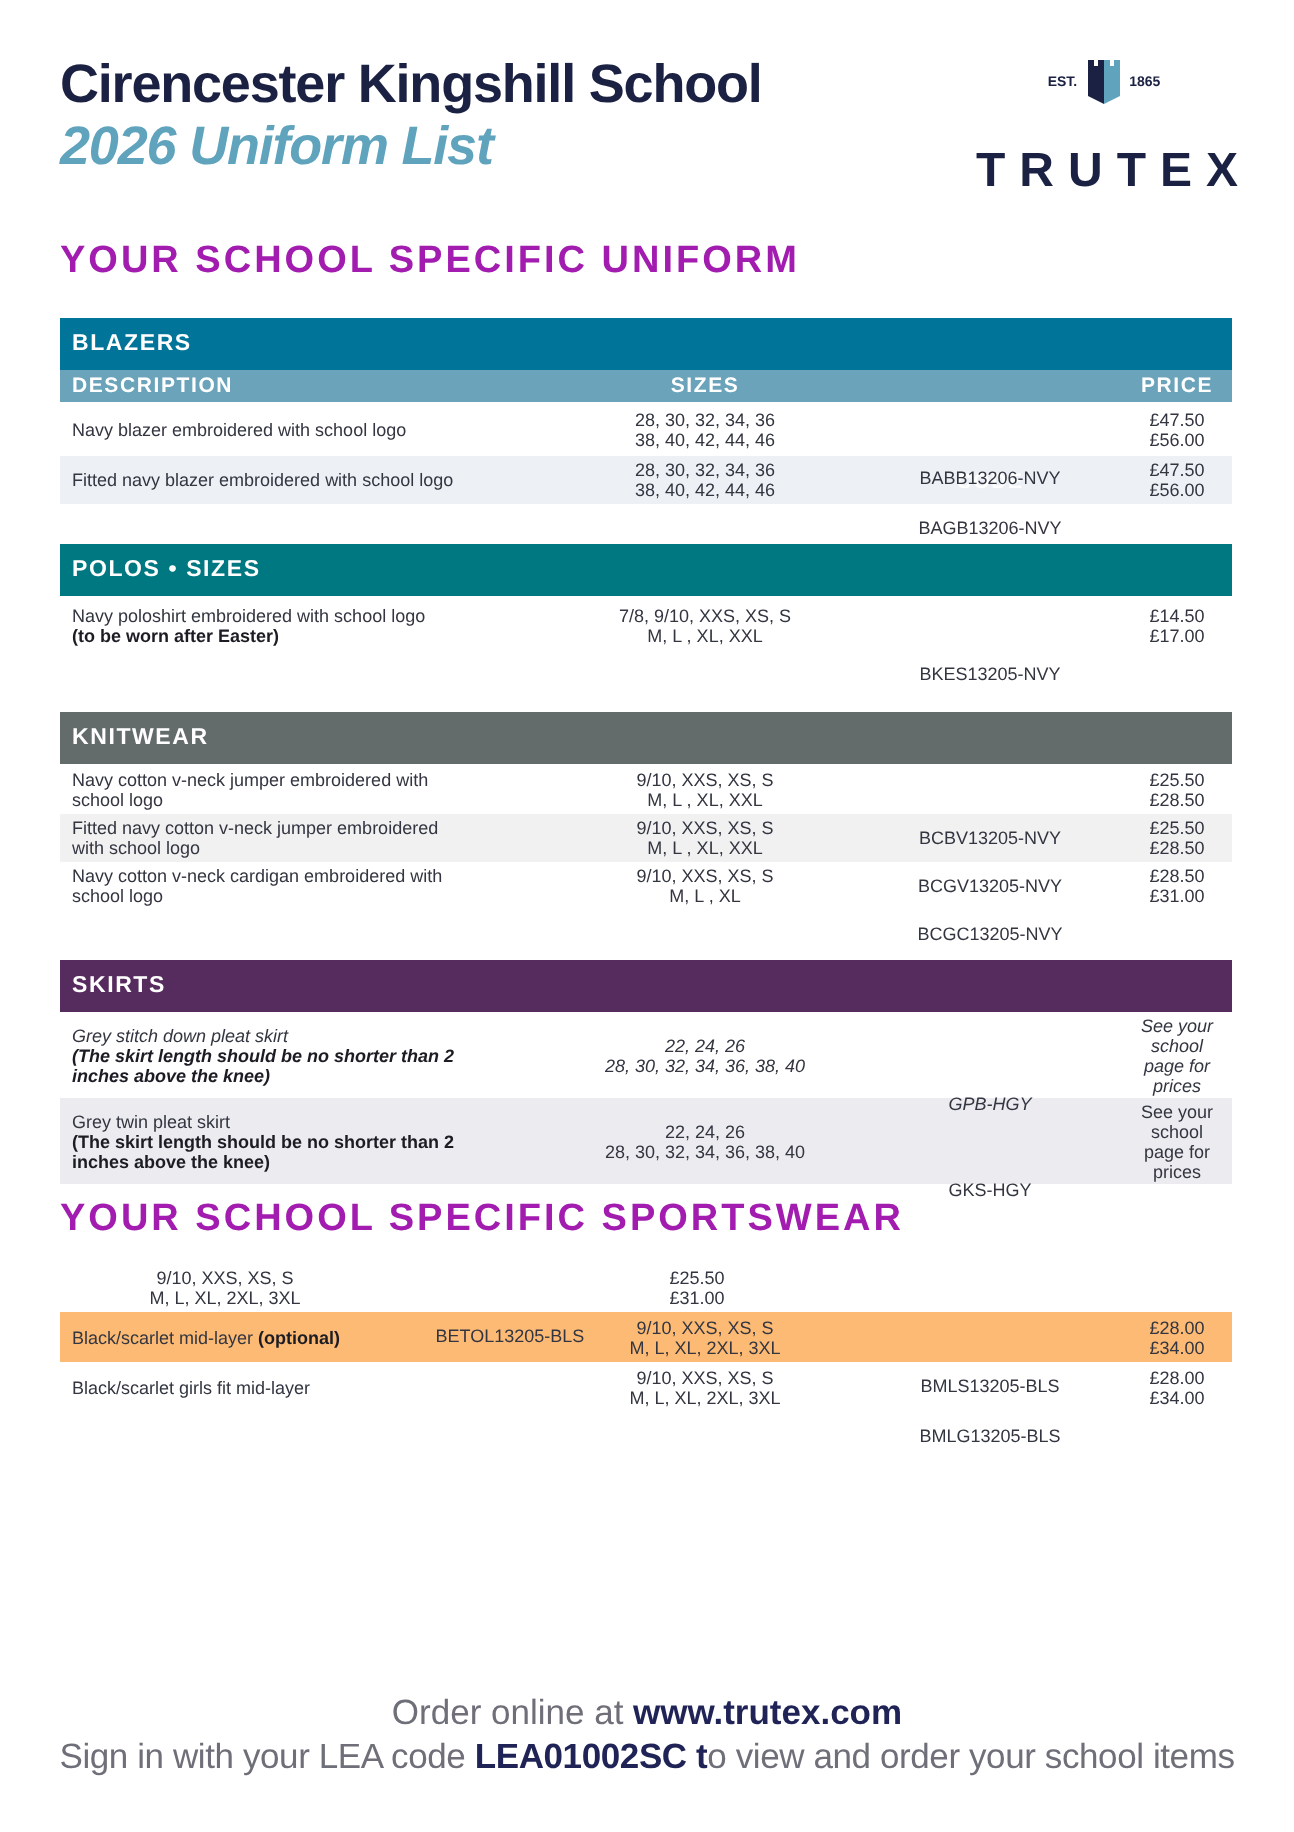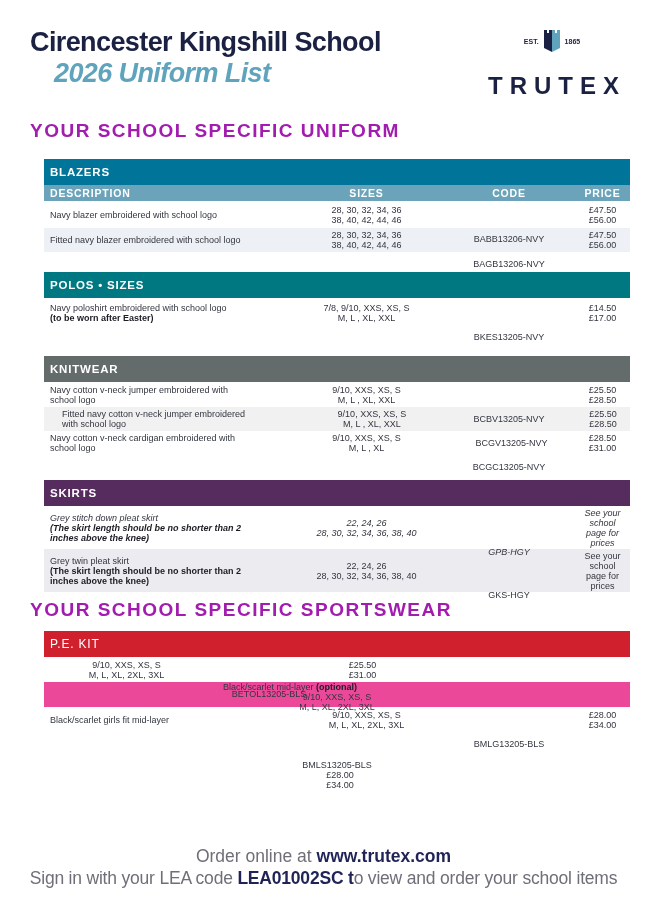--- a/index.html
+++ b/index.html
@@ -1,39 +1,39 @@
 <!DOCTYPE html>
 <html><head>
 <meta charset="utf-8">
 <style>
   * { box-sizing: border-box; margin: 0; padding: 0; }
   html, body { width: 647px; height: 916px; background: #ffffff; overflow: hidden; }
   body { font-family: "Liberation Sans", sans-serif; color: #1f2340; position: relative; }
 
   .header { position: absolute; left: 30px; top: 26px; width: 590px; height: 70px; }
   .school-name { font-size: 27px; font-weight: bold; color: #1b2142; letter-spacing: -0.6px; line-height: 32px; }
-  .list-title { font-size: 27px; font-weight: bold; font-style: italic; color: #5fa3bd; letter-spacing: -0.6px; line-height: 30px; margin-left: 24px; }
+  .list-title { font-size: 27px; font-weight: bold; font-style: italic; color: #5fa3bd; letter-spacing: -0.6px; line-height: 30px; }
 
   .logo { position: absolute; left: 482px; top: 30px; width: 140px; height: 56px; text-align: center; }
   .logo-top { display: flex; align-items: center; justify-content: center; gap: 5px; height: 22px; }
   .logo-est, .logo-year { font-size: 7px; font-weight: bold; color: #1b2142; }
   .logo-tower { width: 16px; height: 22px; position: relative; }
   .logo-tower svg { display: block; }
   .logo-word { font-size: 24px; font-weight: bold; color: #1b2142; letter-spacing: 7px; margin-top: 20px; padding-left: 6px; }
 
   .section-heading { position: absolute; left: 30px; font-size: 19px; font-weight: bold; color: #a21caf; letter-spacing: 1.5px; }
 
-  .table { position: absolute; left: 44px; width: 586px; }
+  .table { position: absolute; left: 30px; width: 586px; }
   .table-title { height: 26px; line-height: 26px; padding-left: 6px; font-size: 11.5px; font-weight: bold; color: #ffffff; letter-spacing: 0.8px; }
-  .col-head { display: flex; height: 16px; line-height: 16px; font-size: 10.5px; font-weight: bold; color: #ffffff; letter-spacing: 0.8px; background: #6aa3ba; align-items: flex-end; }
+  .col-head { display: flex; height: 16px; line-height: 16px; font-size: 10.5px; font-weight: bold; color: #ffffff; letter-spacing: 0.8px; background: #6aa3ba; }
   .row { display: flex; align-items: center; font-size: 9px; color: #333640; }
   .row.alt-blue { background: #edf1f6; }
   .row.alt-grey { background: #f1f1f2; }
   .row.alt-purple { background: #ecebf0; }
-  .row.alt-red { background: #ec4899; flex-direction: column; }
+  .row.alt-red { background: #fdba74; }
 
   .c-desc { width: 240px; padding-left: 6px; line-height: 10px; }
   .c-size { width: 165px; text-align: center; line-height: 10px; }
   .c-code { width: 120px; text-align: center; line-height: 10px; margin-top: 48px; }
   .c-price { width: 61px; text-align: center; line-height: 10px; padding-left: 6px; }
   .col-head .c-desc, .col-head .c-size, .col-head .c-code, .col-head .c-price { line-height: 16px; }
   .bold { font-weight: bold; color: #1c1c24; }
   .line { display: block; }
 
   .footer { position: absolute; left: 0; top: 845px; width: 647px; text-align: center; color: #6e6f78; }
@@ -128,21 +128,21 @@
     <div class="c-size">
         <span class="line">9/10, XXS, XS, S</span>
         <span class="line">M, L , XL, XXL</span>
       </div>
     <div class="c-code">BCBV13205-NVY</div>
     <div class="c-price">
         <span class="line">£25.50</span>
         <span class="line">£28.50</span>
       </div>
   </div>
-  <div class="row alt-grey" style="height:24px;padding-left:12px;">
+  <div class="row alt-grey" style="height:24px;">
     <div class="c-desc">
         <span class="line">Fitted navy cotton v-neck jumper embroidered</span>
         <span class="line">with school logo</span>
       </div>
     <div class="c-size">
         <span class="line">9/10, XXS, XS, S</span>
         <span class="line">M, L , XL, XXL</span>
       </div>
     <div class="c-code">BCGV13205-NVY</div>
     <div class="c-price">
@@ -203,21 +203,20 @@
         <span class="line">school</span>
         <span class="line">page for</span>
         <span class="line">prices</span>
       </div>
   </div>
 </div>
 
 <div class="section-heading" style="top:599px;">YOUR SCHOOL SPECIFIC SPORTSWEAR</div>
 
 <div class="table" style="top:631px;">
-  <div class="table-title" style="background:#d0202d; font-weight:normal; font-size:12px;">P.E. KIT</div>
   <div class="row" style="height:25px;">
     <div class="c-size">
         <span class="line">9/10, XXS, XS, S</span>
         <span class="line">M, L, XL, 2XL, 3XL</span>
       </div>
     <div class="c-code">BETOL13205-BLS</div>
     <div class="c-price">
         <span class="line">£25.50</span>
         <span class="line">£31.00</span>
       </div>

